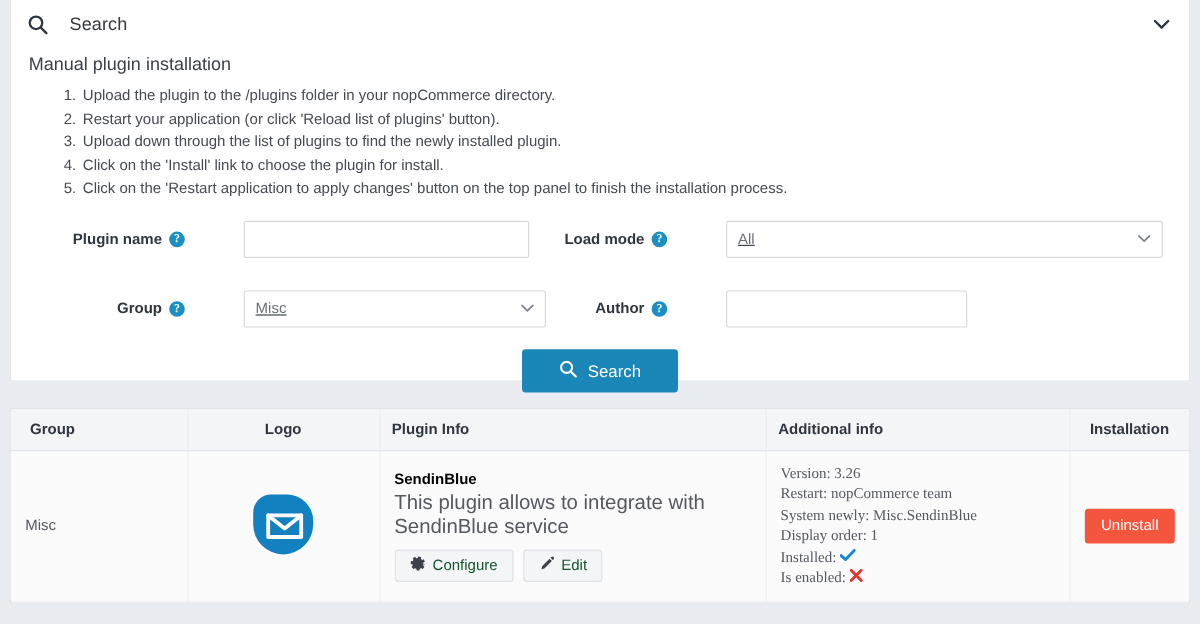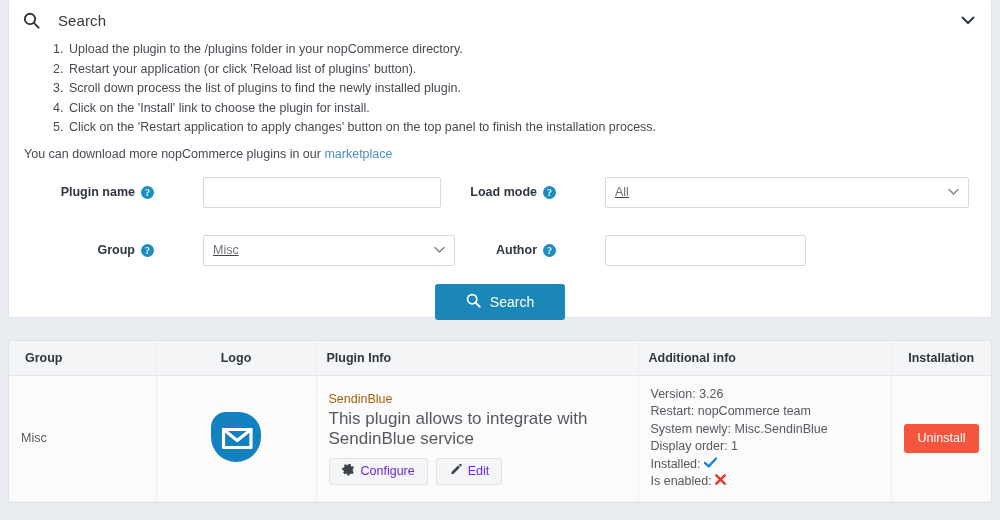--- a/index.html
+++ b/index.html
@@ -203,36 +203,36 @@
     color: #55595f;
     padding: 10px 12px;
   }
   table.grid td.lastcol { border-right: none; }
   td.c-group { padding-left: 16px; color: #5b5f66; }
   td.c-logo  { text-align: center; }
   td.c-inst  { text-align: center; }
 
   .logo-wrap { display: inline-block; width: 56px; height: 56px; }
 
-  .plugin-name { font-weight: normal; color: #a16207; font-size: 12.5px; margin-bottom: 3px; }
+  .plugin-name { font-weight: bold; color: #000000; font-size: 12.5px; margin-bottom: 3px; }
   .plugin-desc { color: #55595f; font-size: 17px; margin-bottom: 9px; }
   .plugin-actions { display: flex; gap: 8px; }
   .btn-light {
     display: inline-flex; align-items: center; gap: 6px;
     background: #f4f5f7;
     border: 1px solid #dfe2e6;
     border-radius: 3px;
     height: 27px;
     padding: 0 12px;
     font-size: 12.5px;
-    color: #6d28d9;
+    color: #14532d;
     cursor: pointer;
     font-family: "Liberation Sans", sans-serif;
   }
-  .info-list { line-height: 17.5px; font-size: 12.5px; color: #55595f; }
+  .info-list { line-height: 17.5px; font-size: 12.5px; color: #55595f; font-family: Liberation Serif, serif; }
   .info-list div { white-space: nowrap; }
   .mark-ok  { color: #1b86d4; font-weight: bold; }
   .mark-no  { color: #e8342a; font-weight: bold; }
 
   .btn-uninstall {
     background: #f4553d;
     color: #ffffff;
     border: none;
     border-radius: 3px;
     height: 29px;
@@ -259,32 +259,30 @@
       <span class="panel-title">Search</span>
       <span class="collapse-toggle">
         <svg width="14" height="9" viewBox="0 0 14 9">
           <polyline points="1.5,1.5 7,7 12.5,1.5" fill="none" stroke="#2f3640" stroke-width="2" stroke-linecap="round" stroke-linejoin="round"></polyline>
         </svg>
       </span>
     </div>
 
     <div class="panel-body">
 
+      <div class="section-title">Manual plugin installation</div>
 
       <ol class="steps">
         <li>Upload the plugin to the /plugins folder in your nopCommerce directory.</li>
         <li>Restart your application (or click 'Reload list of plugins' button).</li>
-        <li>Scroll down process the list of plugins to find the newly installed plugin.</li>
+        <li>Upload down through the list of plugins to find the newly installed plugin.</li>
         <li>Click on the 'Install' link to choose the plugin for install.</li>
         <li>Click on the 'Restart application to apply changes' button on the top panel to finish the installation process.</li>
       </ol>
 
-      <div class="note">
-        <span>You can download more nopCommerce plugins in our </span><a href="#">marketplace</a>
-      </div>
 
       <div class="form-grid">
 
         <div class="flabel">
           <span>Plugin name</span>
           <span class="hint">?</span>
         </div>
         <div class="fctrl c1">
           <input class="txt in-w1" type="text" value="" style="">
         </div>

